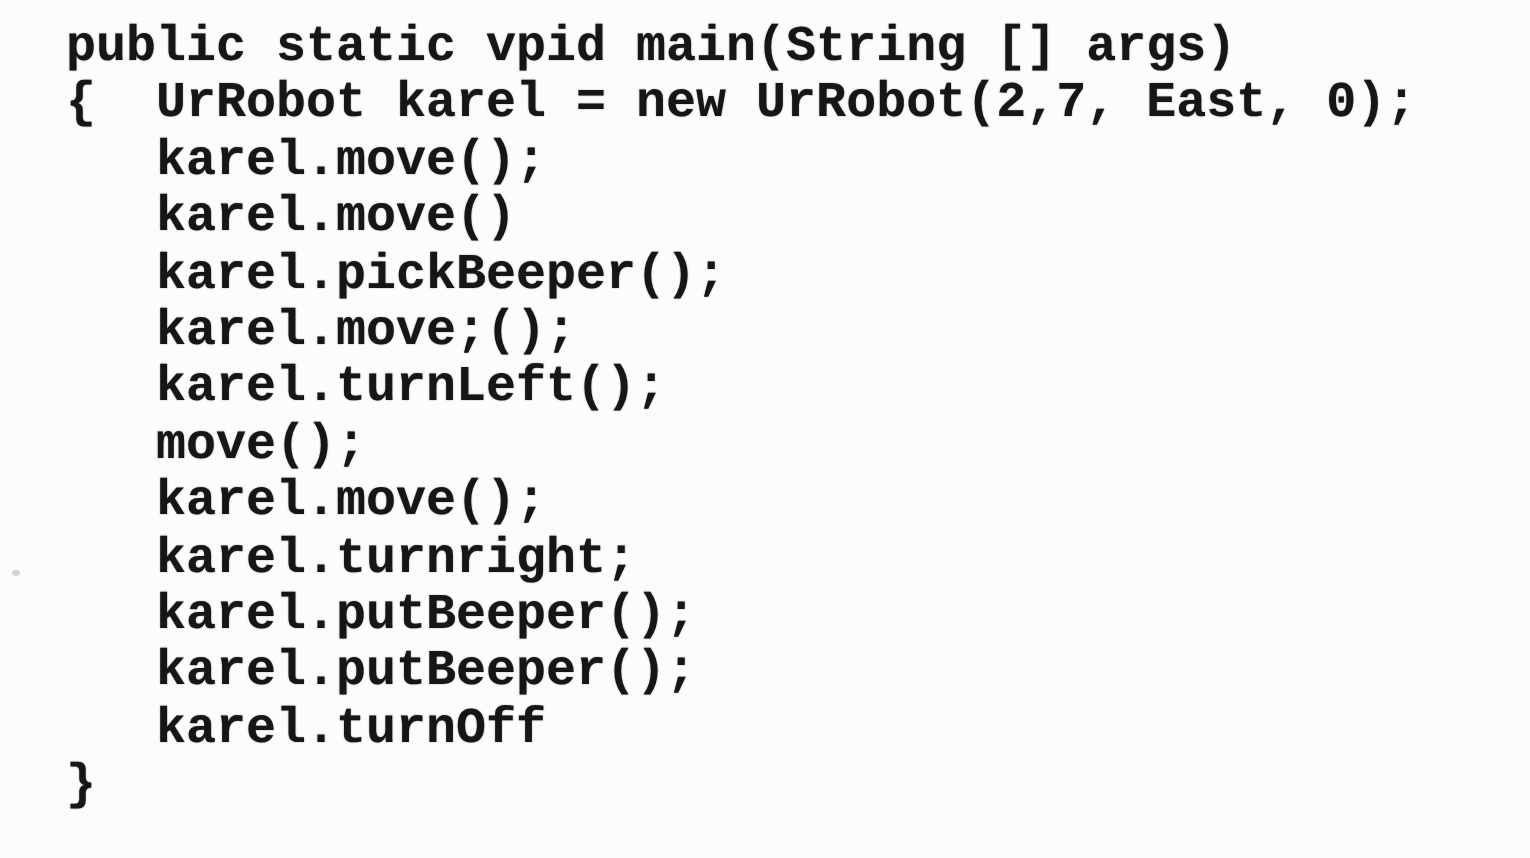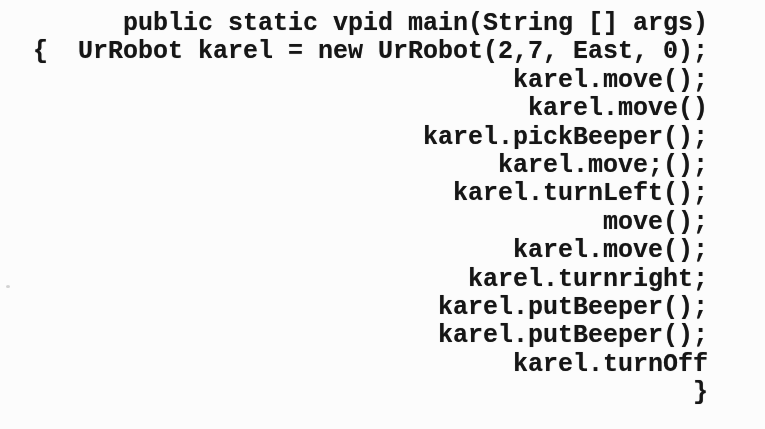--- a/index.html
+++ b/index.html
@@ -19,21 +19,20 @@
     top: 10px;
     margin: 0;
     font-family: "Liberation Mono", "DejaVu Sans Mono", monospace;
     font-weight: 700;
     font-size: 25px;
     line-height: 28.4px;
     color: #161616;
     letter-spacing: 0;
     
     text-shadow: 0 0 0.7px rgba(20, 20, 20, 0.55);
-    text-align: right;
   }
   .code-line {
     white-space: pre;
     min-height: 28.4px;
   }
   .scan-speck {
     position: absolute;
     left: 6px;
     top: 285px;
     width: 4px;

